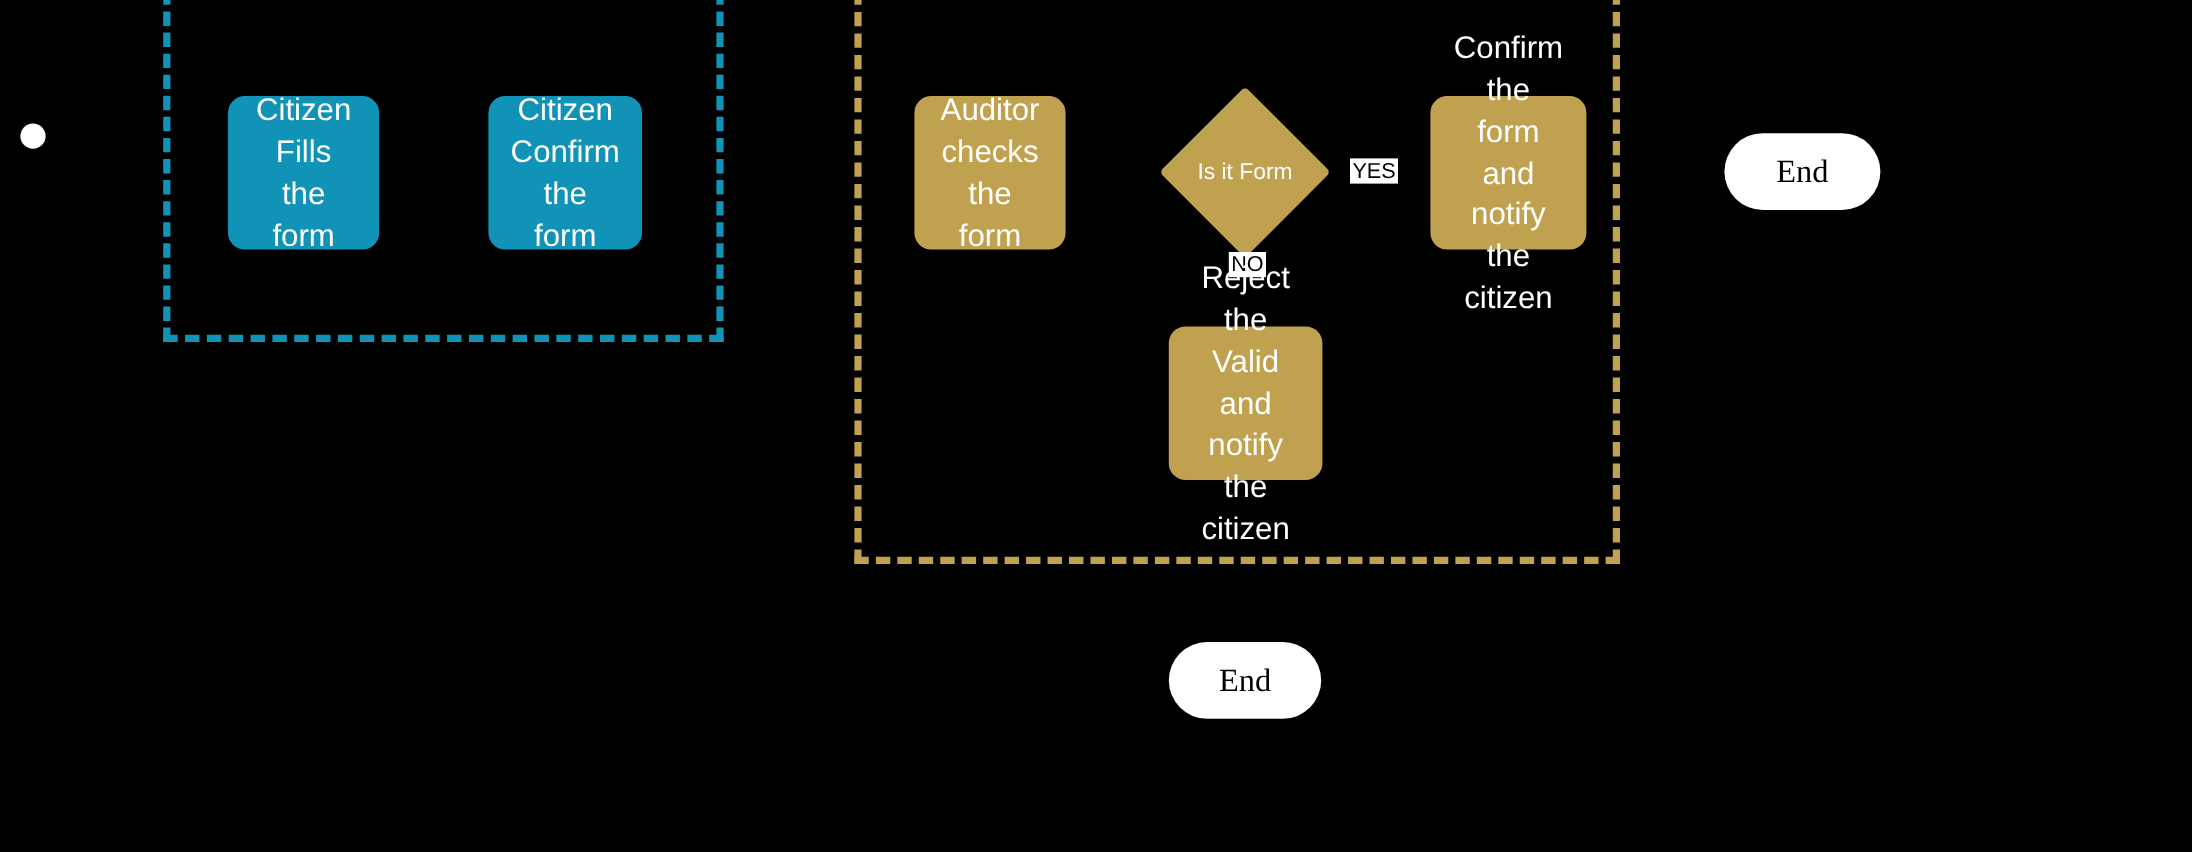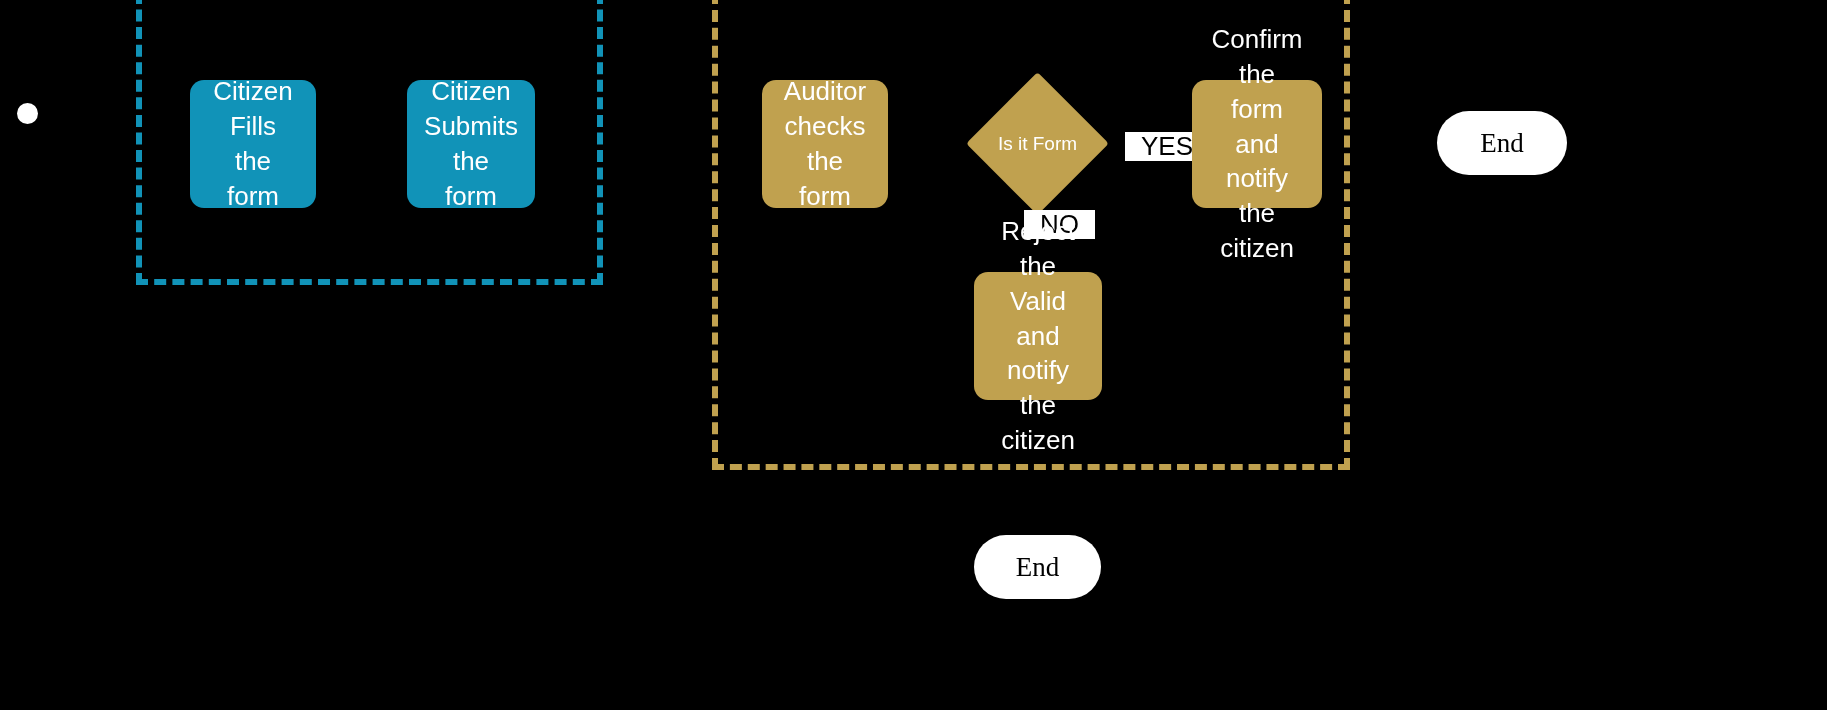--- a/index.html
+++ b/index.html
@@ -79,23 +79,23 @@
     color: #ffffff;
     font-size: 19px;
     white-space: nowrap;
   }
 
   
   .edge-label {
     position: absolute;
     background: #ffffff;
     color: #000000;
-    font-size: 26px;
+    font-size: 18px;
     line-height: 1.05;
-    padding: 1px 16px;
+    padding: 1px 2px;
     white-space: nowrap;
   }
 
   
   .terminator {
     position: absolute;
     box-sizing: border-box;
     display: flex;
     align-items: center;
     justify-content: center;
@@ -113,21 +113,21 @@
 
   <div class="start-node" style="left:17px; top:103px; width:21px; height:21px;"></div>
 
   <div class="lane lane-citizen" style="left:136px; top:-8px; width:467px; height:293px;"></div>
 
   <div class="node process teal" style="left:190px; top:80px; width:126px; height:128px;">
     <span>Citizen Fills the form</span>
   </div>
 
   <div class="node process teal" style="left:407px; top:80px; width:128px; height:128px;">
-    <span>Citizen Submits the form</span>
+    <span>Citizen Confirm the form</span>
   </div>
 
   <div class="lane lane-auditor" style="left:712px; top:-8px; width:638px; height:478px;"></div>
 
   <div class="node process gold" style="left:762px; top:80px; width:126px; height:128px;">
     <span>Auditor checks the form</span>
   </div>
 
   <div class="decision" style="left:987px; top:93px; width:101px; height:101px;">
     <div class="diamond-shape"></div>

